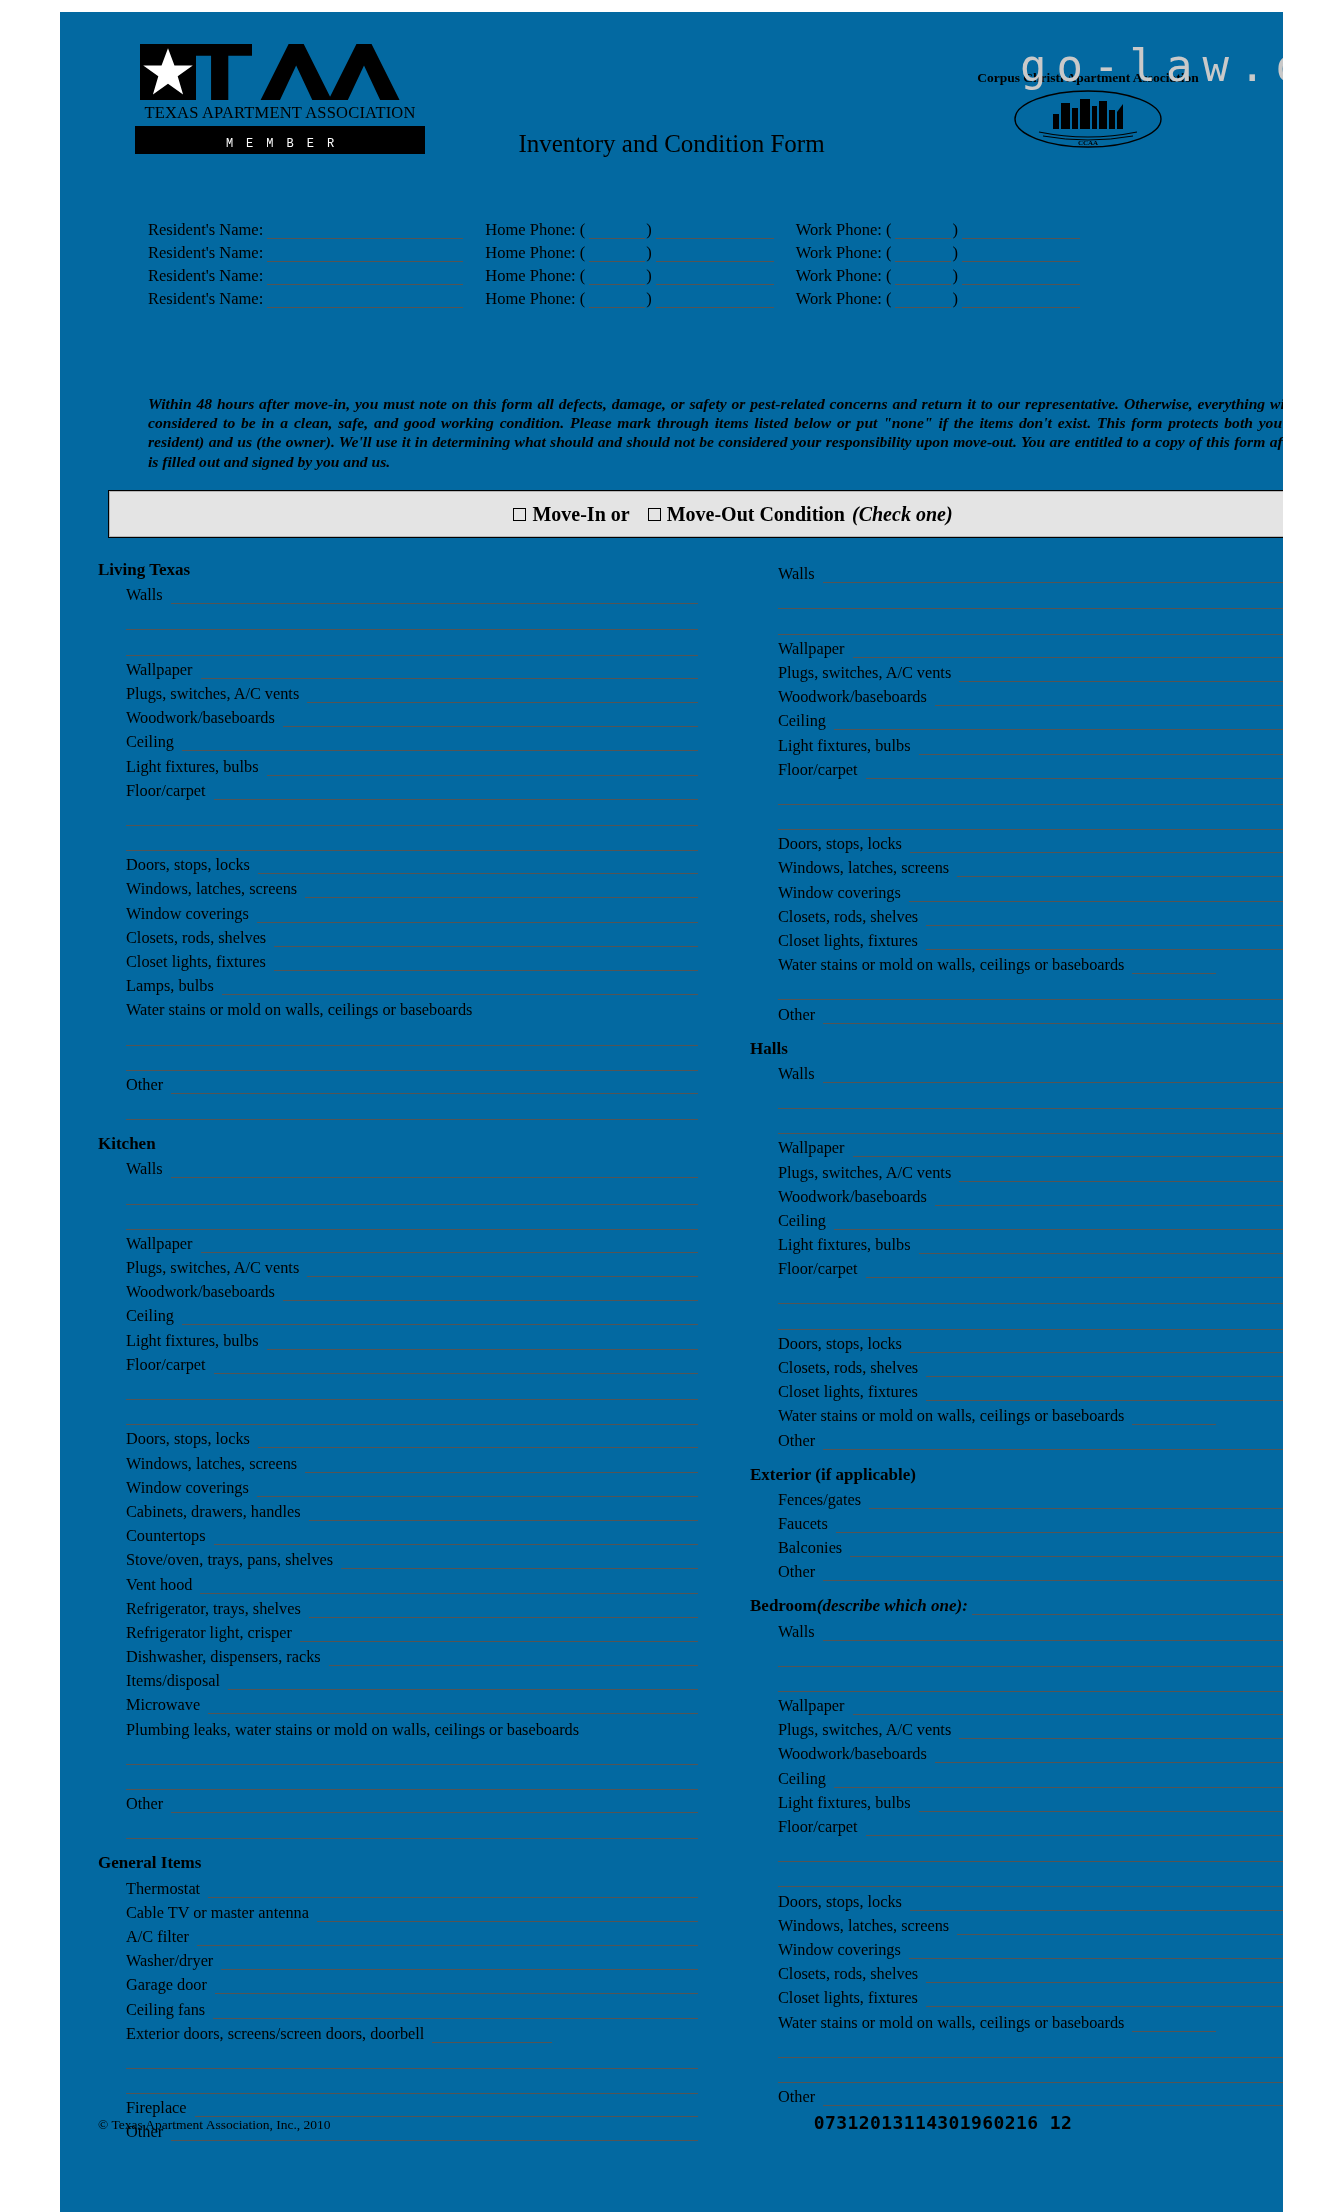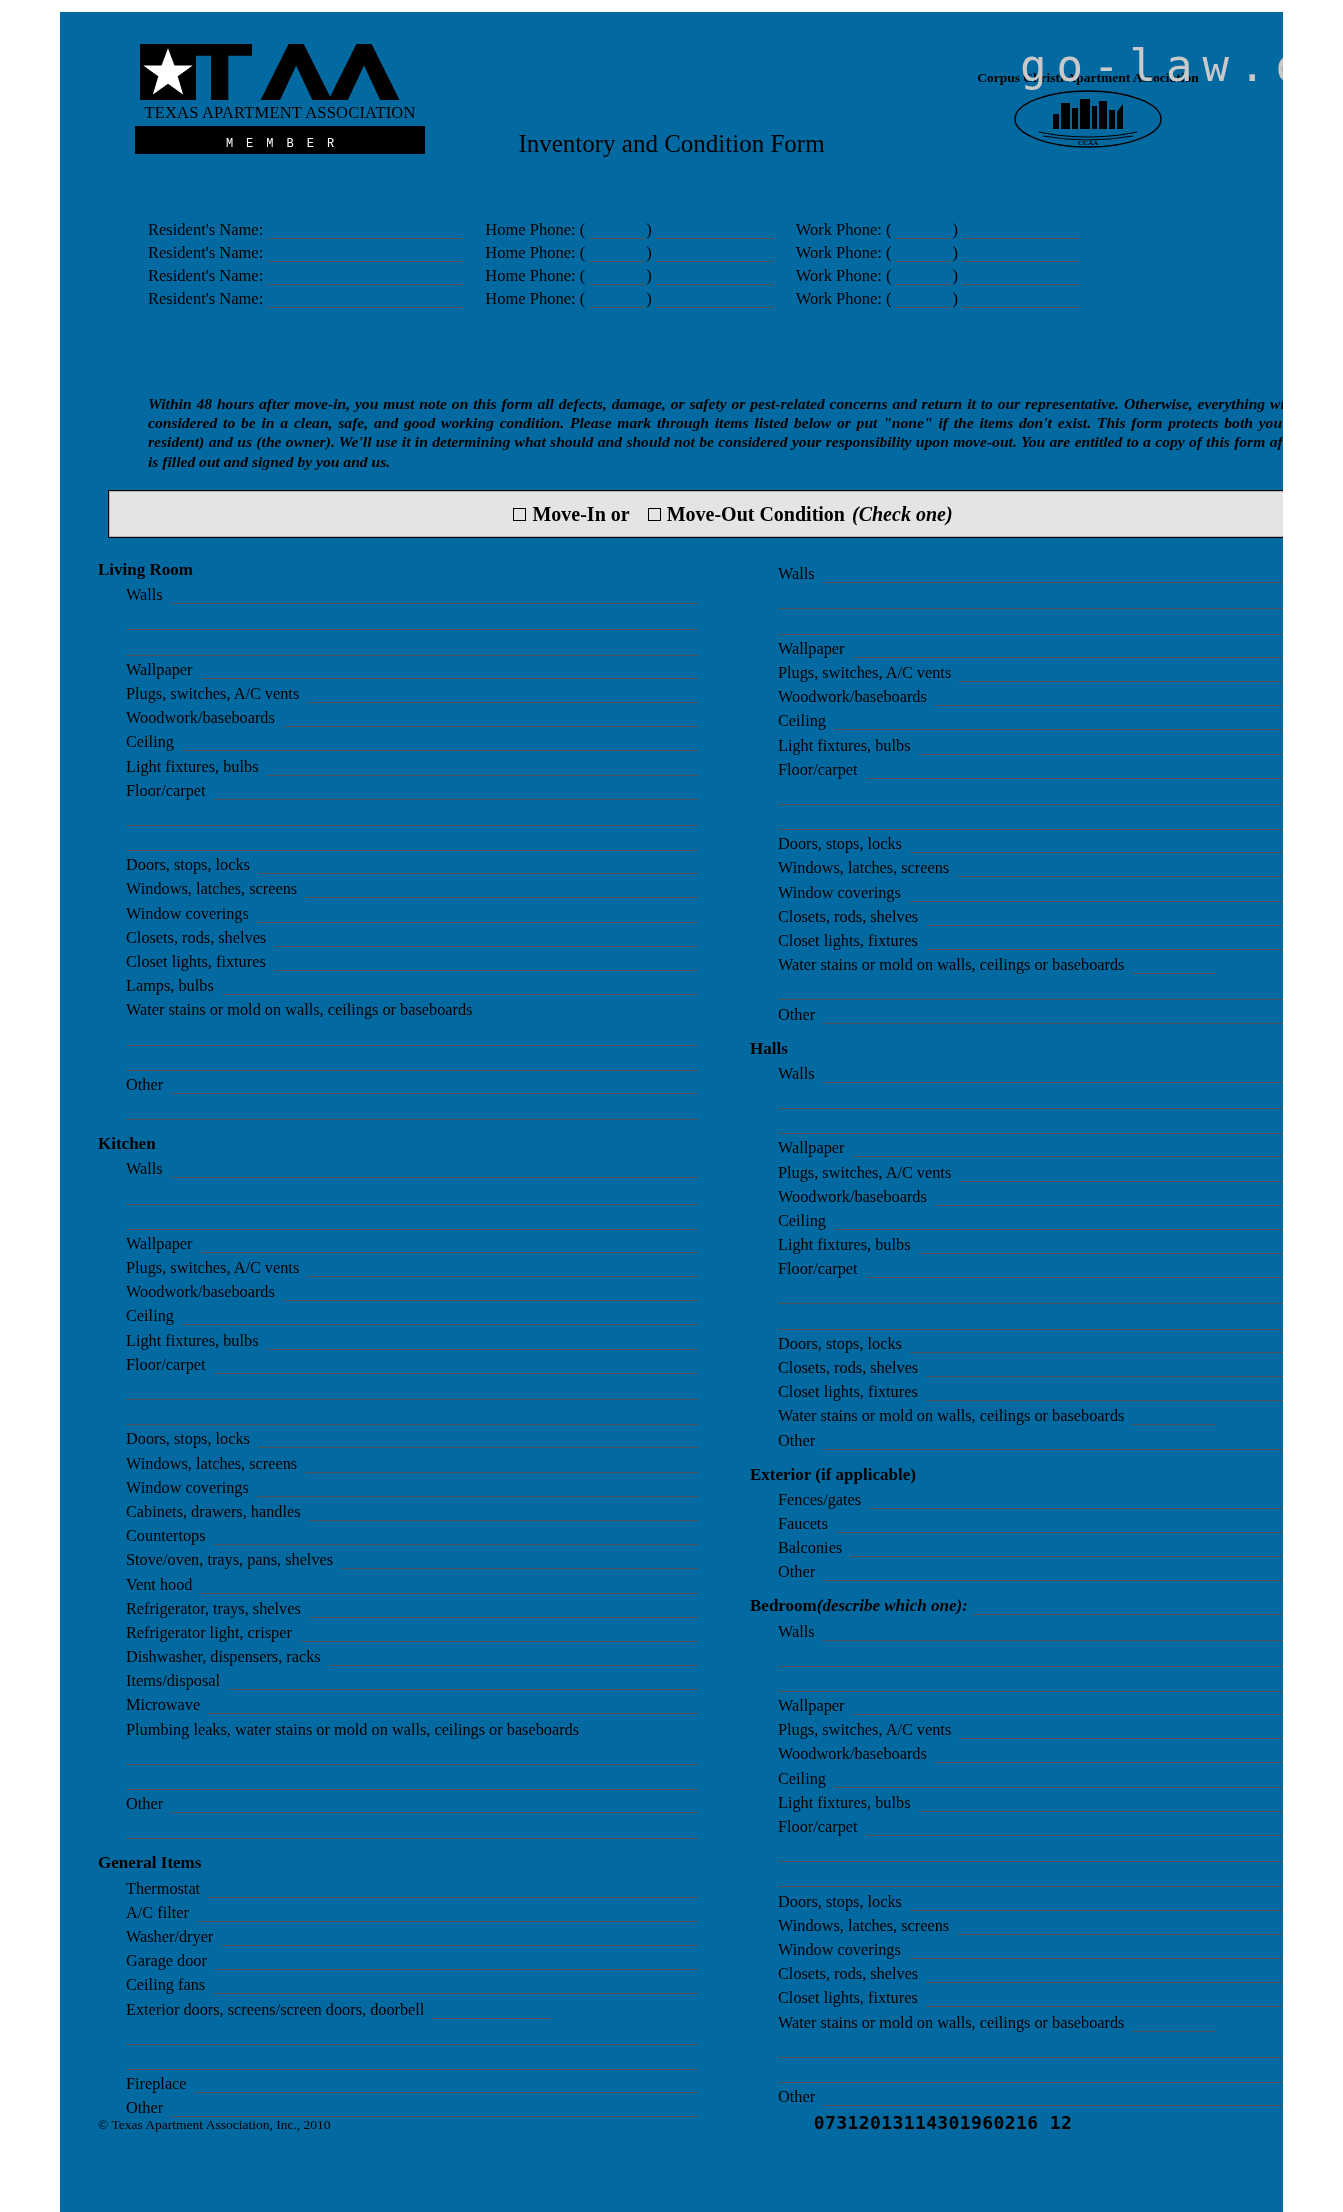--- a/index.html
+++ b/index.html
@@ -362,21 +362,21 @@
       <span style="display:inline-block;width:18px"></span>
       <span class="cbx"></span>
       <span>Move-Out Condition</span>
       <span style="display:inline-block;width:7px"></span>
       <span class="mi-italic">(Check one)</span>
     </div>
   </div>
 
   <div class="columns">
     <div class="col col-left" id="col-left">
-        <div class="sec-title">Living Room</div>
+        <div class="sec-title">Living Texas</div>
         <div class="item">
           <span class="lbl">Walls</span>
           <span class="ln iln"></span>
         </div>
         <div class="blank-line"></div>
         <div class="blank-line"></div>
         <div class="item">
           <span class="lbl">Wallpaper</span>
           <span class="ln iln"></span>
         </div>
@@ -523,20 +523,24 @@
         <div class="blank-line"></div>
         <div class="blank-line"></div>
         <div class="item">
           <span class="lbl">Other</span>
           <span class="ln iln"></span>
         </div>
         <div class="blank-line"></div>
         <div class="sec-title">General Items</div>
         <div class="item">
           <span class="lbl">Thermostat</span>
+          <span class="ln iln"></span>
+        </div>
+        <div class="item">
+          <span class="lbl">Cable TV or master antenna</span>
           <span class="ln iln"></span>
         </div>
         <div class="item">
           <span class="lbl">A/C filter</span>
           <span class="ln iln"></span>
         </div>
         <div class="item">
           <span class="lbl">Washer/dryer</span>
           <span class="ln iln"></span>
         </div>

